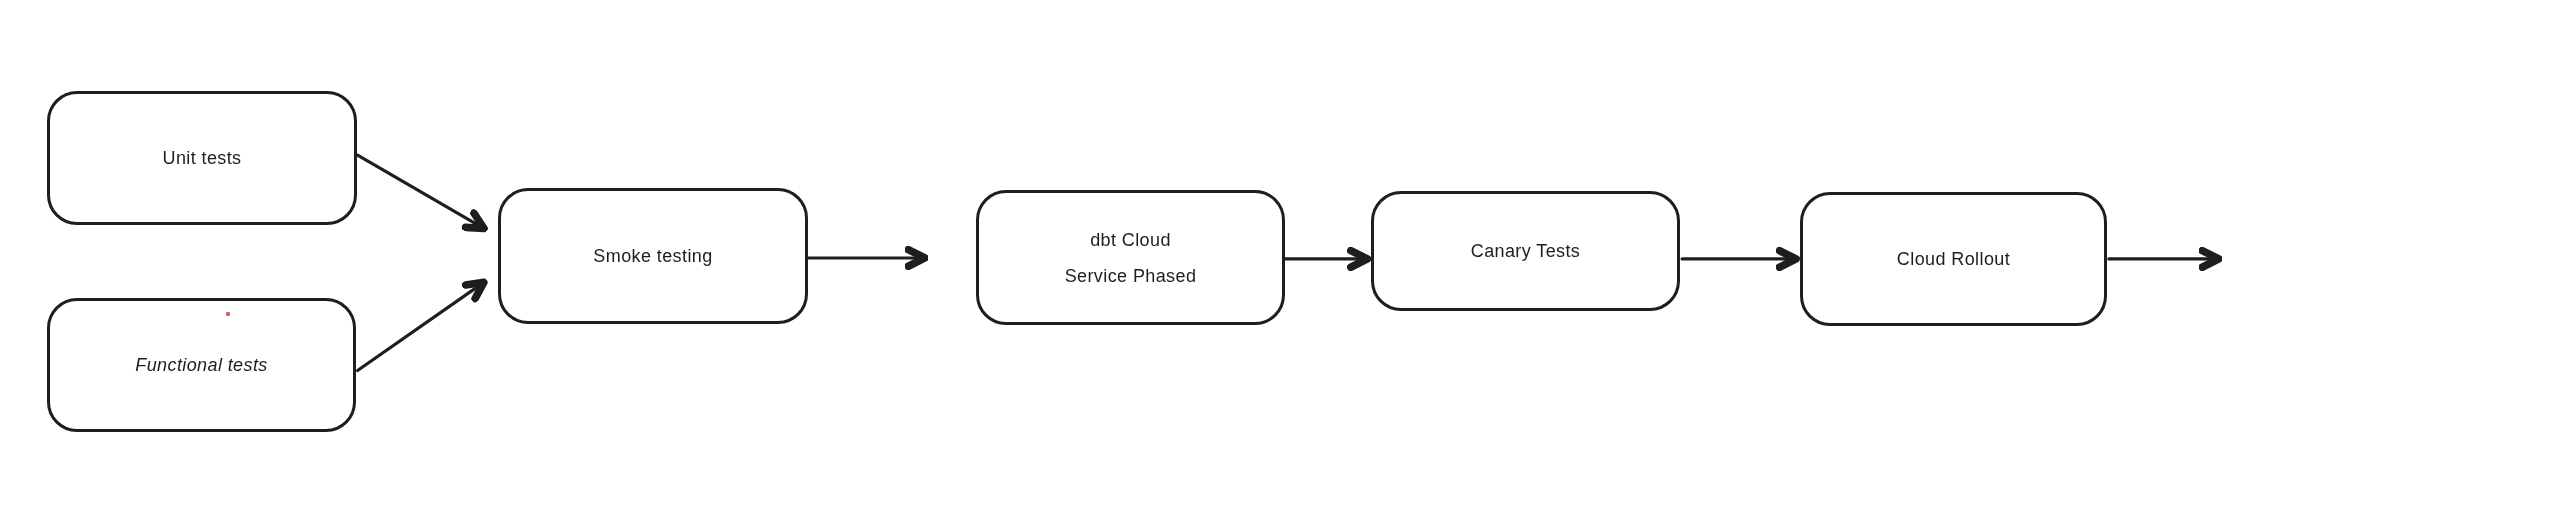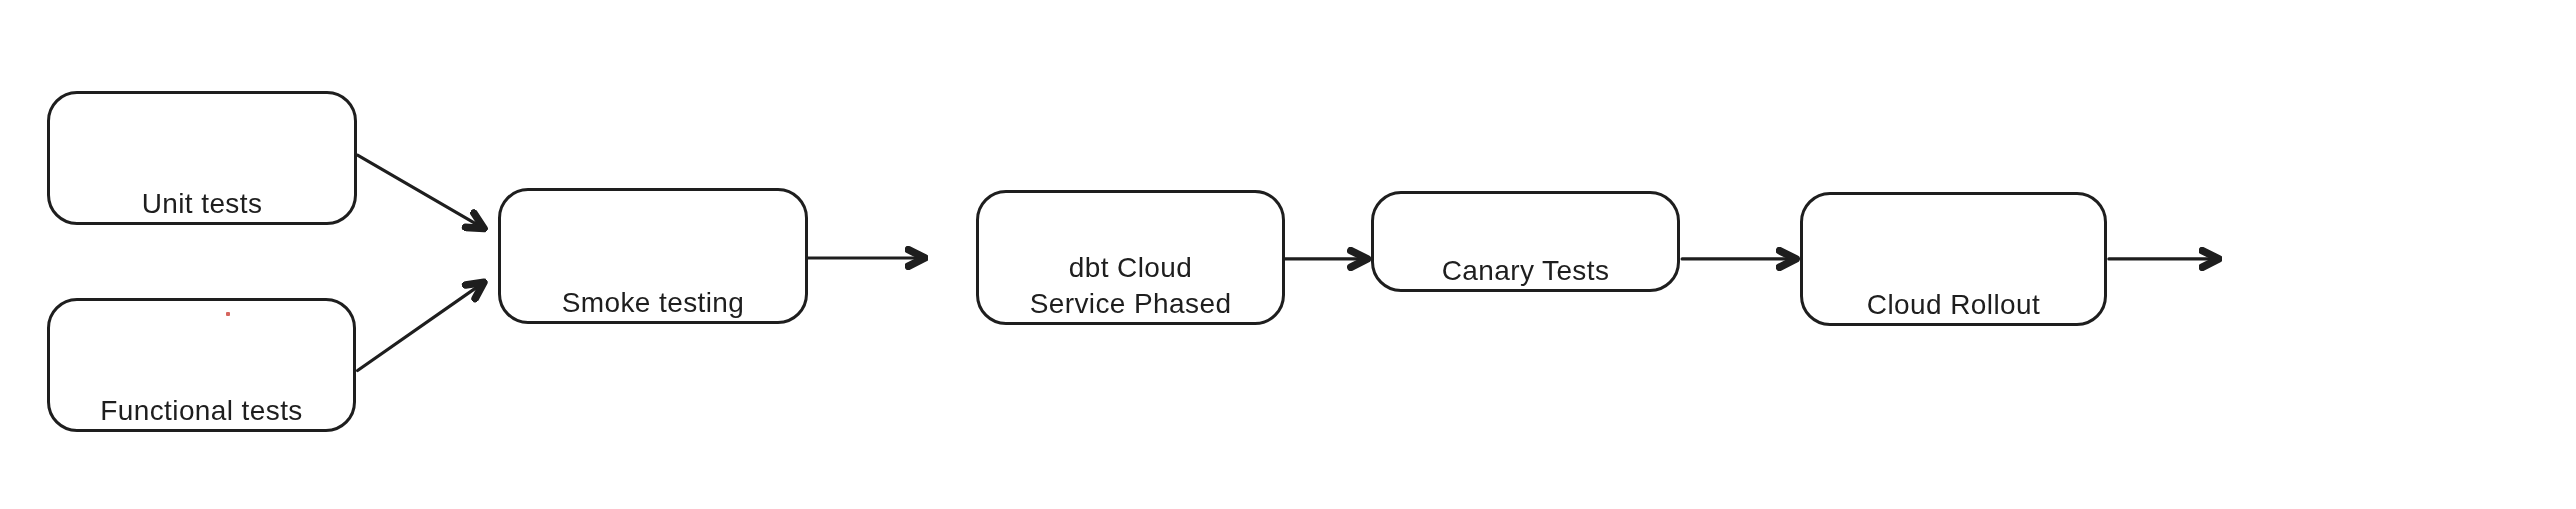--- a/index.html
+++ b/index.html
@@ -25,24 +25,24 @@
   }
   .edges path { stroke: var(--stroke); stroke-width: 3.2; fill: none; stroke-linecap: round; }
   .node {
     position: absolute;
     background: var(--bg);
     border: 3.2px solid var(--stroke);
     border-radius: 30px;
     display: flex;
     flex-direction: column;
     align-items: center;
-    justify-content: flex-end;
+    justify-content: center;
     text-align: center;
     color: var(--stroke);
-    font-size: 28px;
+    font-size: 18px;
     letter-spacing: 0.4px;
     line-height: 36px;
   }
   .node .label { display: block; }
   .artifact-dot {
     position: absolute;
     width: 4px; height: 4px;
     border-radius: 1px;
     opacity: 0.85;
   }
@@ -63,34 +63,34 @@
     <path d="M813,261 L934,261" marker-end="url(#arrowhead)"></path>
     <path d="M1255,262 L1382,262" marker-end="url(#arrowhead)"></path>
     <path d="M1703,262 L1816,262" marker-end="url(#arrowhead)"></path>
     <path d="M2135,262 L2244,262" marker-end="url(#arrowhead)"></path>
   </svg>
 
   <div class="node" style="left:47px; top:91px; width:310px; height:134px;">
     <span class="label">Unit tests</span>
   </div>
 
-  <div class="node" style="left:47px; top:298px; width:309px; height:134px;">
+  <div class="node" style="left:47px; top:298px; width:309px; height:134px;font-style:italic;">
     <span class="label">Functional tests</span>
   </div>
 
   <div class="node" style="left:498px; top:188px; width:310px; height:136px;">
     <span class="label">Smoke testing</span>
   </div>
 
   <div class="node" style="left:976px; top:190px; width:309px; height:135px;">
     <span class="label">dbt Cloud</span>
     <span class="label">Service Phased</span>
   </div>
 
-  <div class="node" style="left:1371px; top:191px; width:309px; height:101px;">
+  <div class="node" style="left:1371px; top:191px; width:309px; height:120px;">
     <span class="label">Canary Tests</span>
   </div>
 
   <div class="node" style="left:1800px; top:192px; width:307px; height:134px;">
     <span class="label">Cloud Rollout</span>
   </div>
 
 
   <div class="artifact-dot" style="left: 226px; top: 312px; background: rgb(207, 74, 66);"></div>
 

